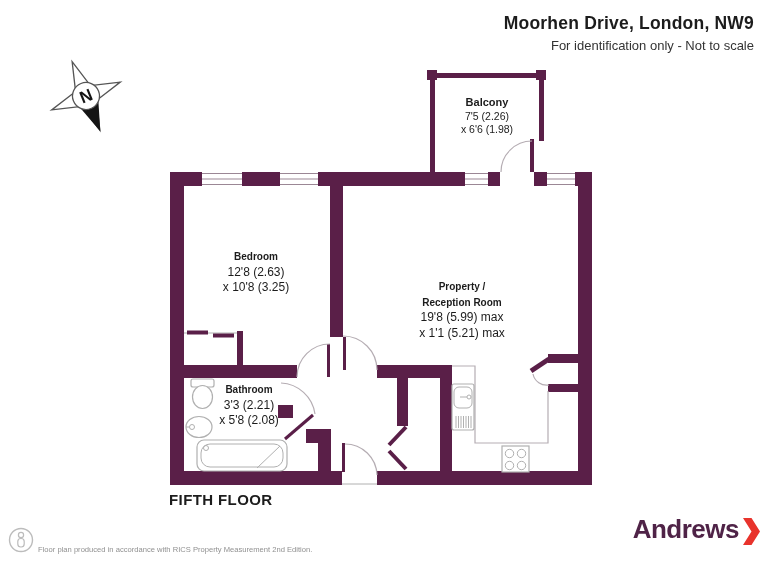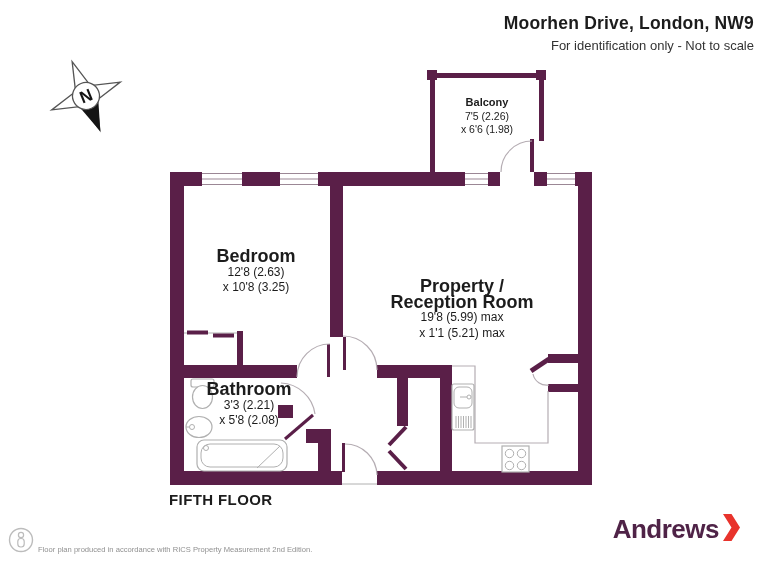--- a/index.html
+++ b/index.html
@@ -6,38 +6,38 @@
   body{width:768px;height:576px;position:relative;background:#fff;overflow:hidden;
        font-family:"Liberation Sans",sans-serif;color:#1c1c1c}
   .abs{position:absolute}
   
   .header{position:absolute;top:13px;right:14px;text-align:right}
   .header-title{font-size:17.5px;font-weight:bold;letter-spacing:0.2px}
   .header-area{font-size:12.5px;margin-top:7px}
   .header-note{font-size:13px;margin-top:4px;color:#333}
   
   .room-label{position:absolute;text-align:center;transform:translateX(-50%);white-space:nowrap}
-  .rl-name{font-weight:bold;font-size:18px;line-height:15.5px}
+  .rl-name{font-weight:bold;font-size:10px;line-height:15.5px}
   .rl-dim{font-size:12px;line-height:15.5px}
   .rl-sm .rl-name{font-size:11px;line-height:13.5px}
   .rl-sm .rl-dim{font-size:10.5px;line-height:13.5px}
   .floor-label{position:absolute;left:169px;top:491px;font-size:15px;font-weight:bold;letter-spacing:0.4px}
   
   .wall{fill:var(--wall)}
   .win{fill:#fff}
   .winline{stroke:#9b8795;stroke-width:1;fill:none}
   .thin{stroke:#b5adb3;stroke-width:1.2;fill:none}
   .fix{stroke:#b0b0b0;stroke-width:1.2;fill:#fff}
   .fixline{stroke:#b0b0b0;stroke-width:1;fill:none}
   .leaf{stroke:var(--wall);fill:none}
   
   .footer-logo{position:absolute;left:8px;top:527px}
   .disclaimer{position:absolute;left:38px;top:524px;width:340px;font-size:7.6px;
               line-height:10.6px;color:#909090;white-space:pre-wrap}
-  .brand{position:absolute;right:28px;top:514px;display:flex;align-items:flex-start}
+  .brand{position:absolute;right:8px;top:514px;display:flex;align-items:flex-end}
   .brand-text{font-size:26px;font-weight:bold;color:var(--brandPurple);letter-spacing:-0.5px}
   .brand-arrow{margin-left:4px;display:block}
 </style>
 </head>
 <body>
 
 <div class="header">
   <div class="header-title">Moorhen Drive, London, NW9</div>
   <div class="header-note">For identification only - Not to scale</div>
 </div>

